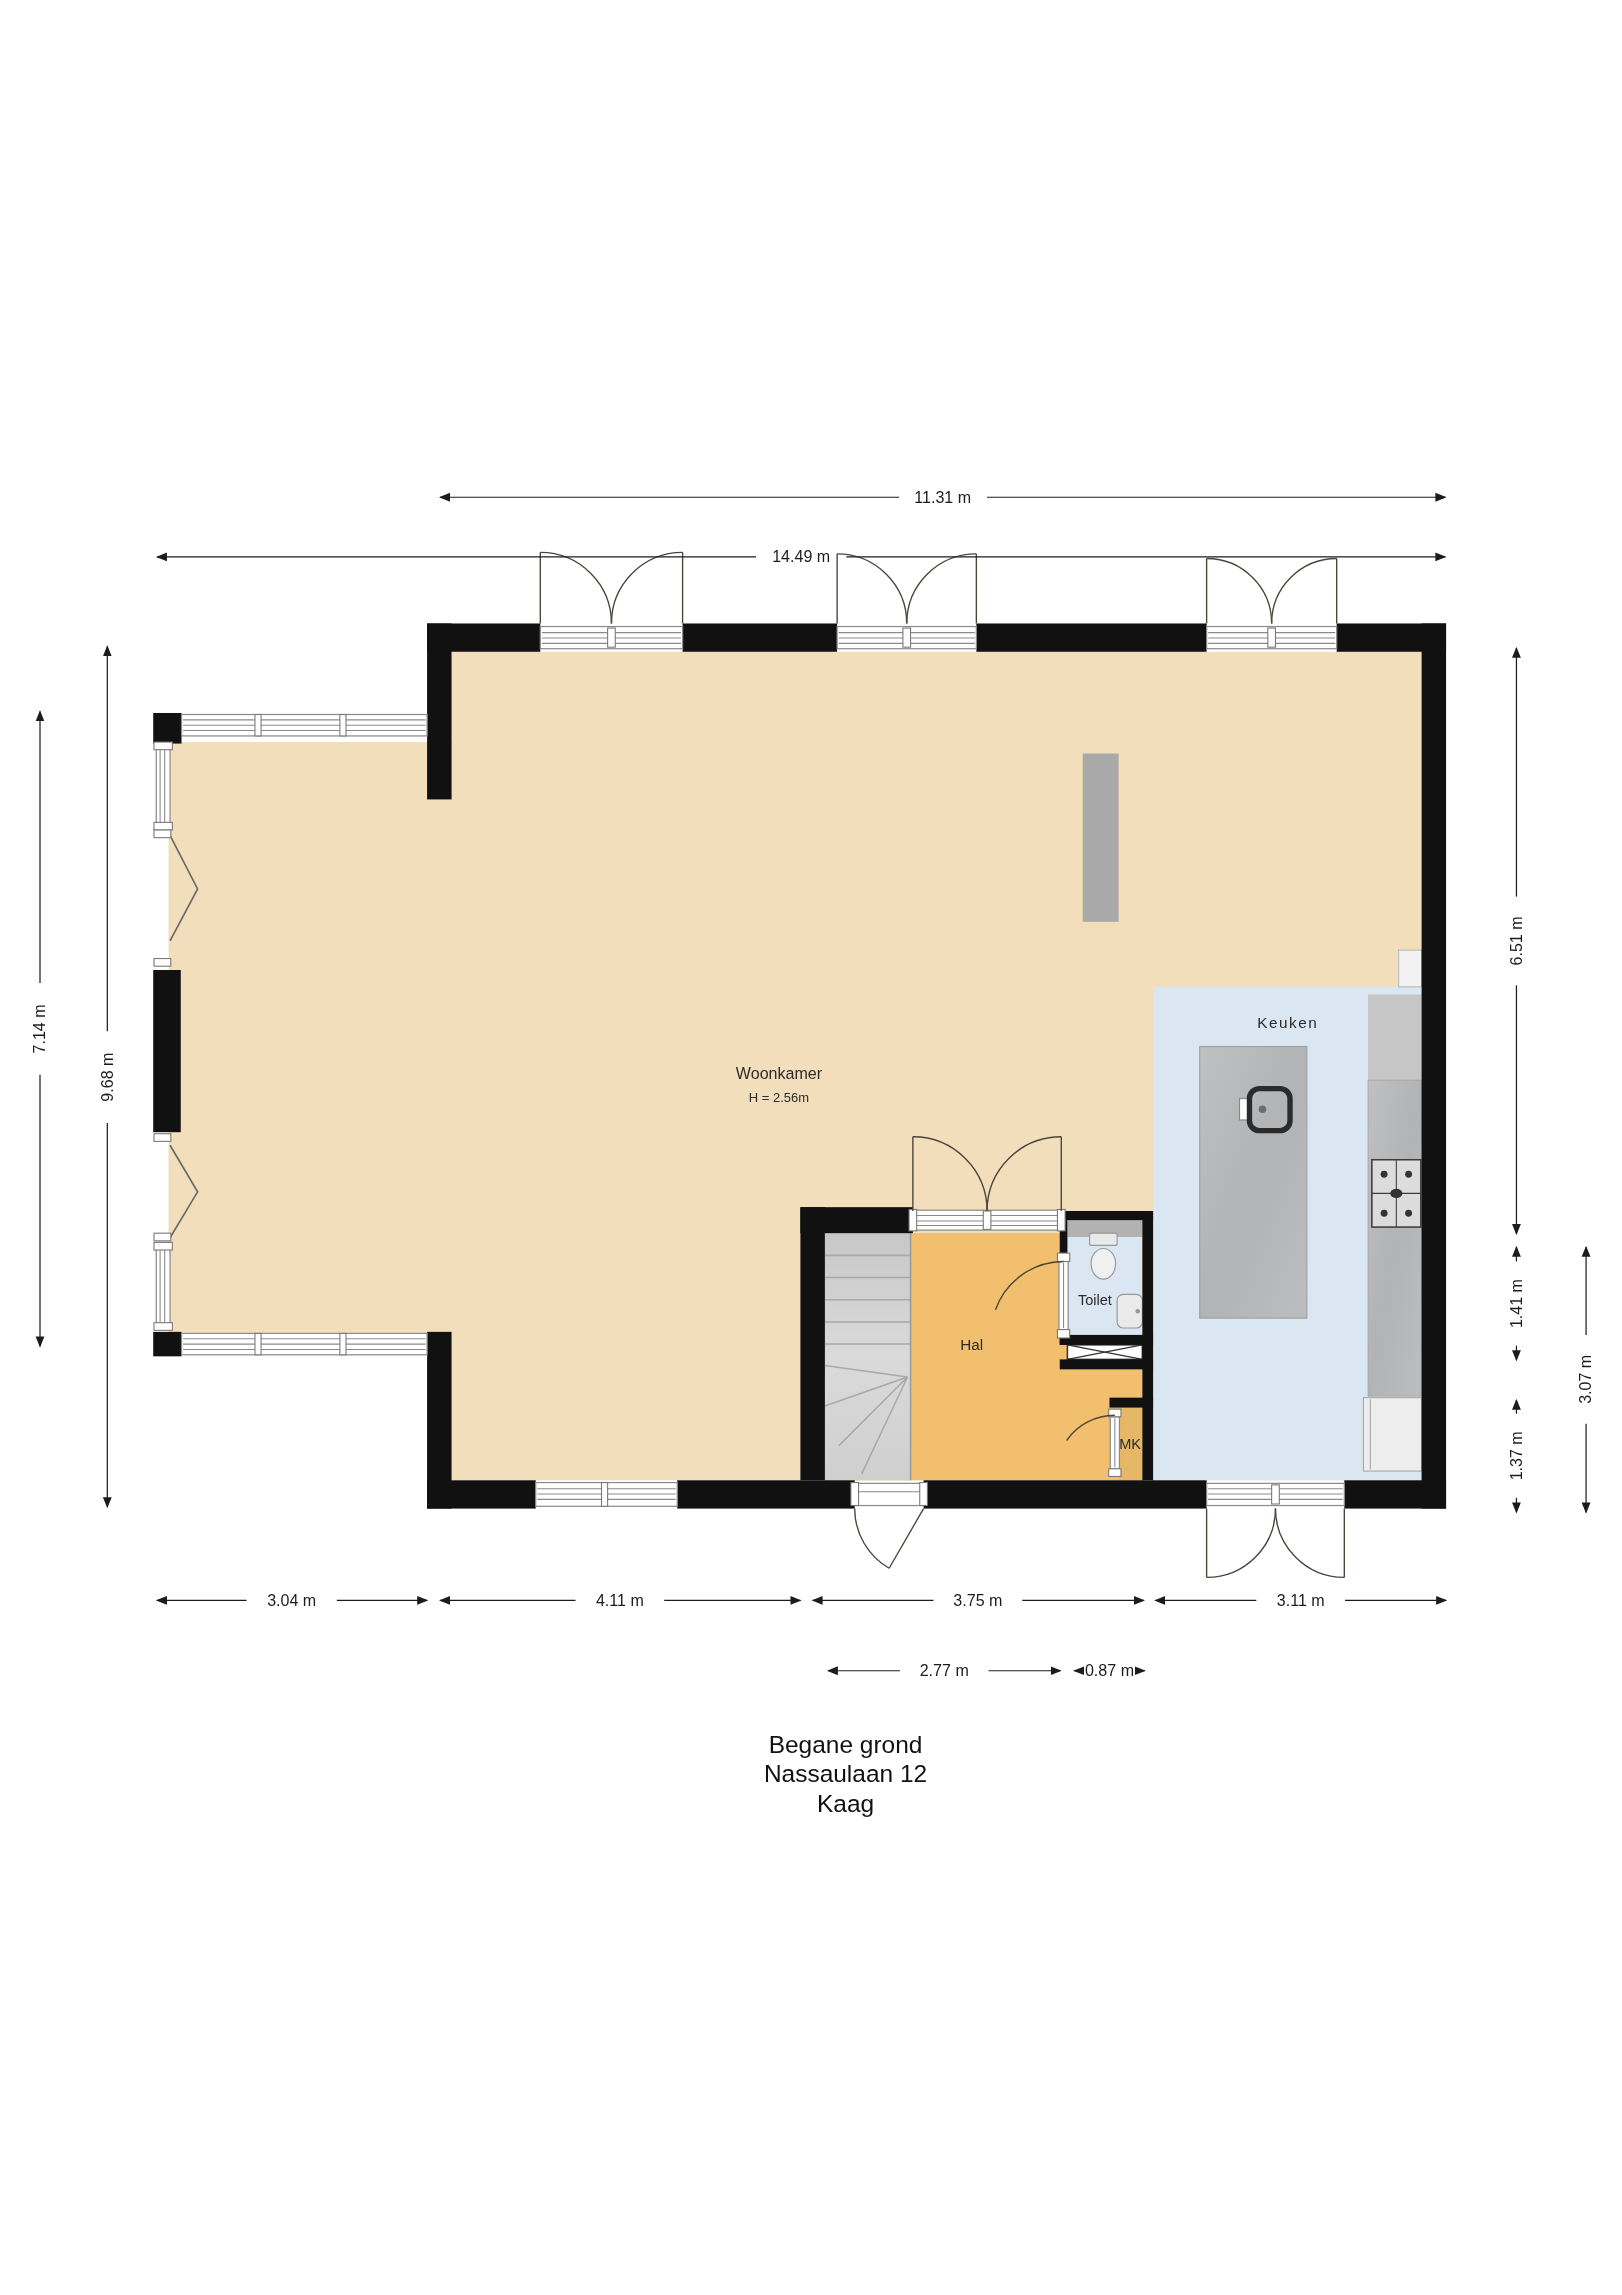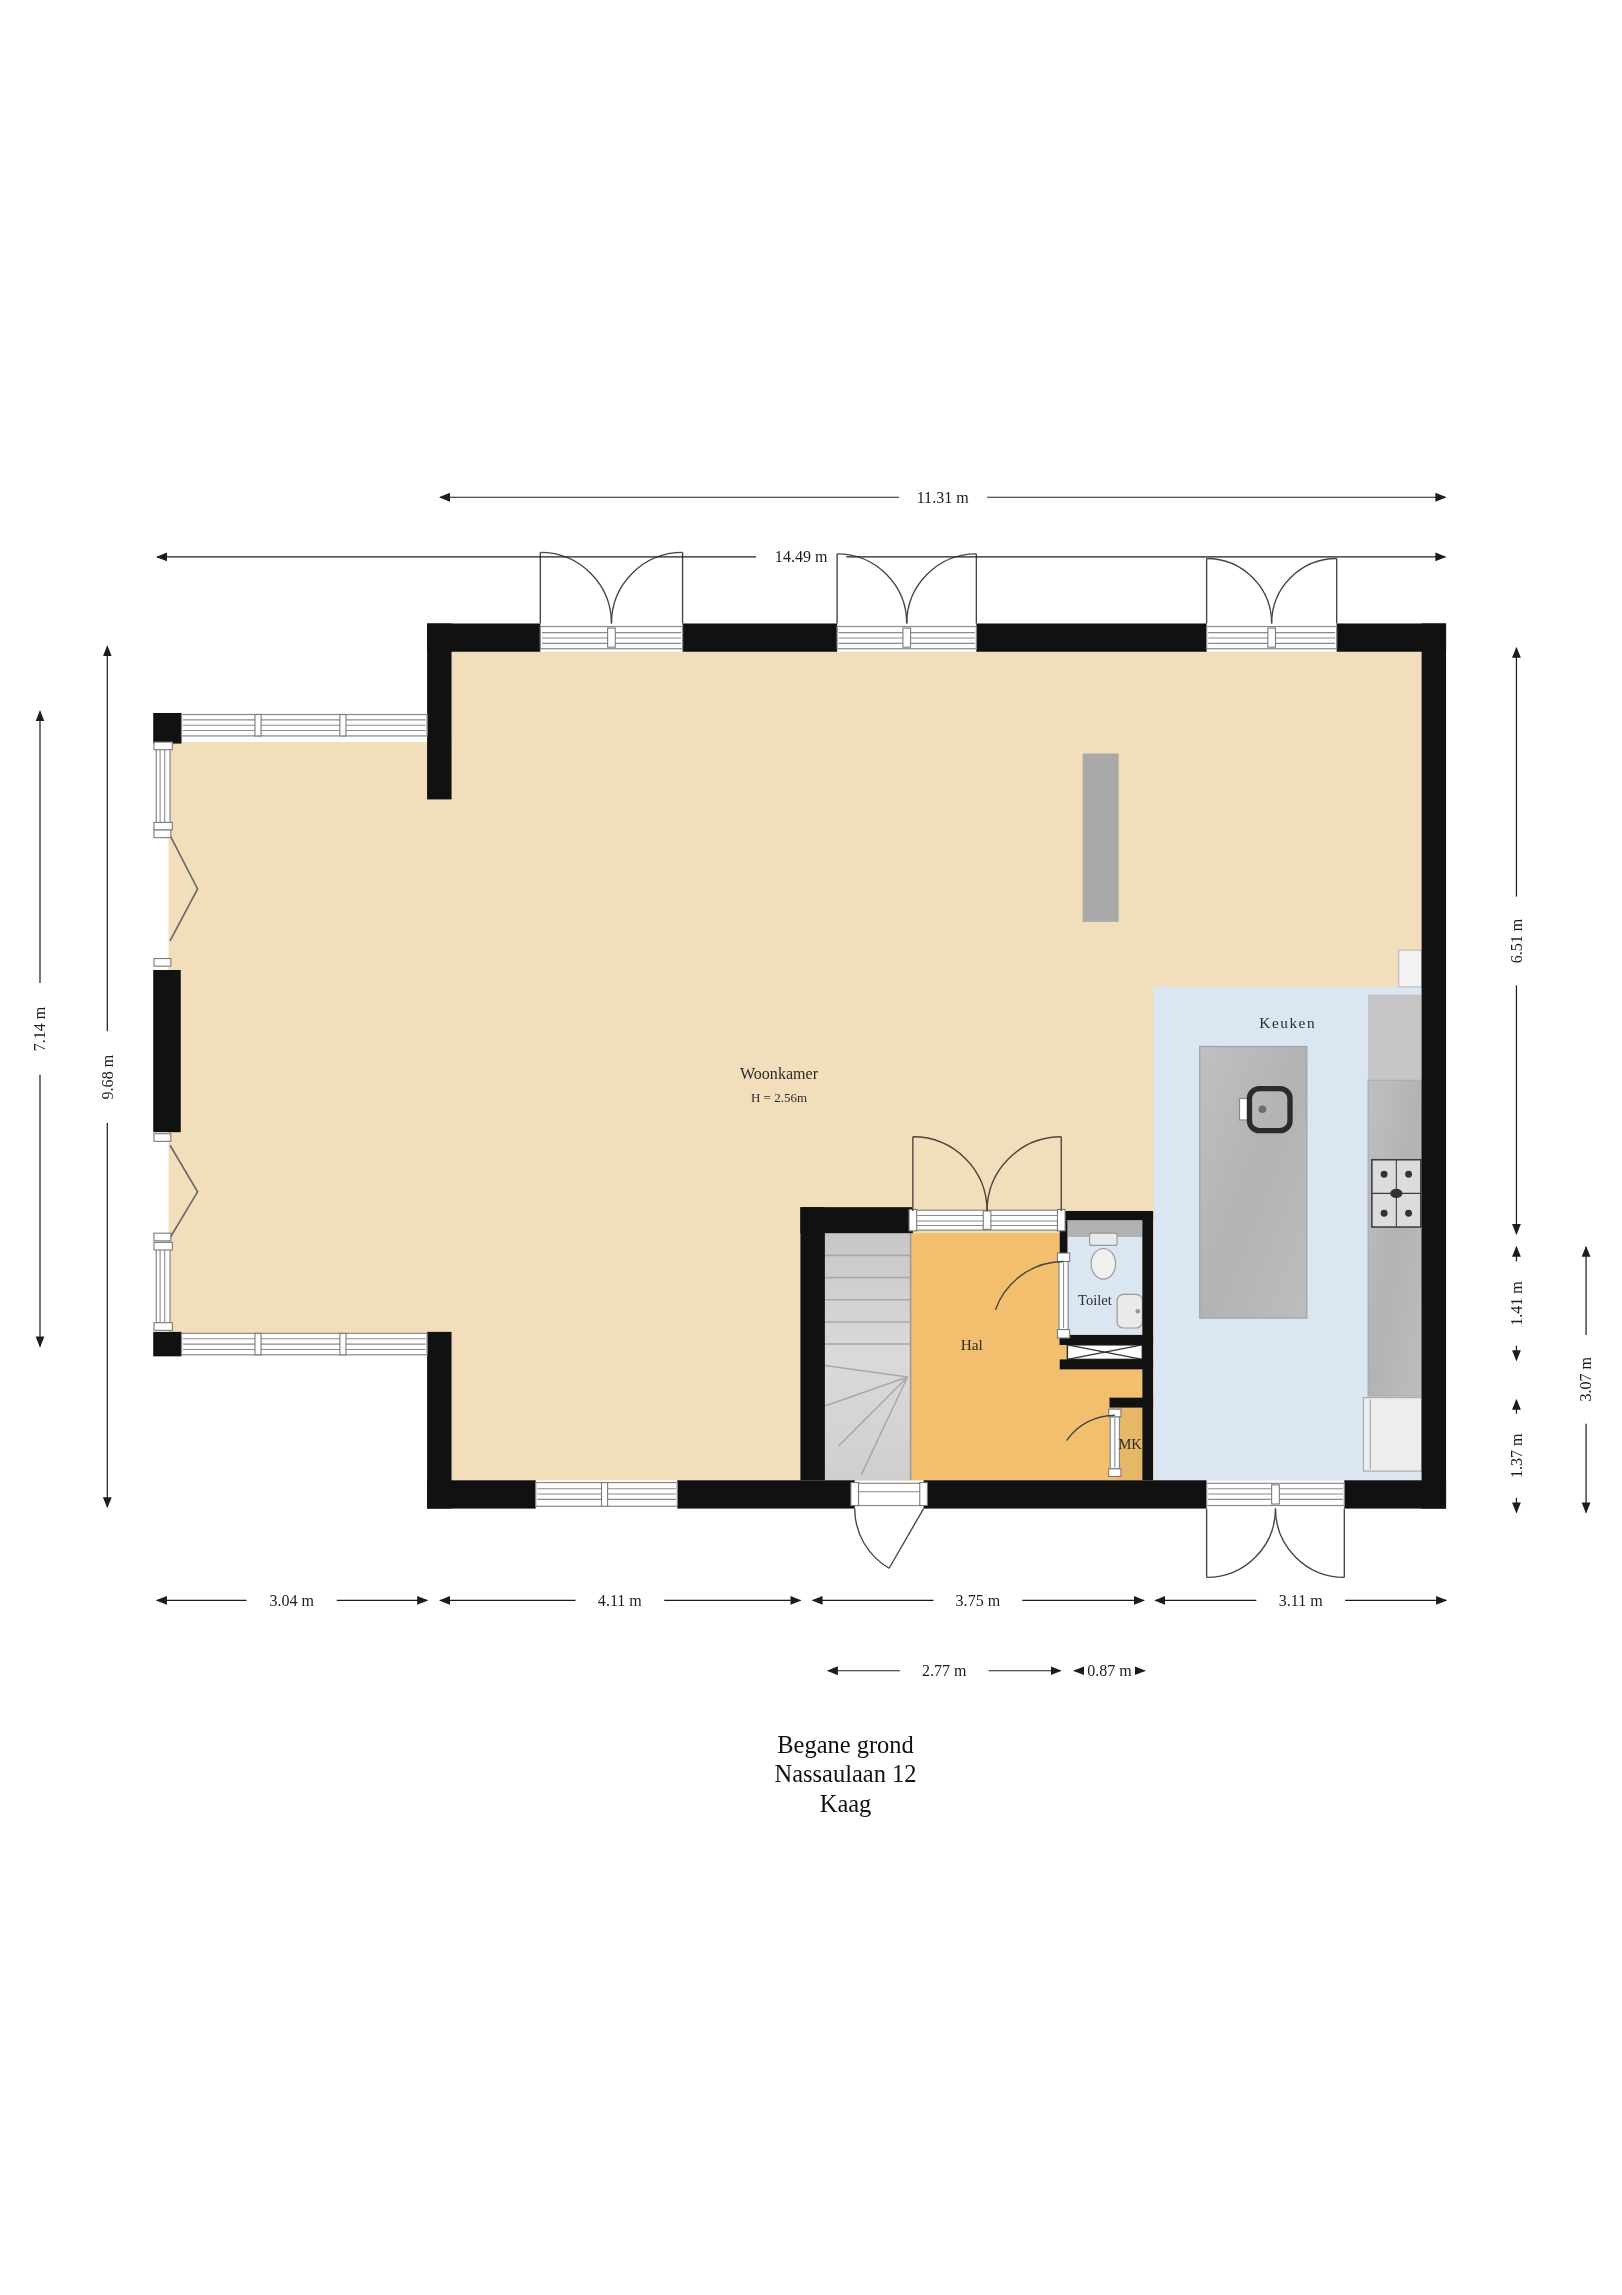--- a/index.html
+++ b/index.html
@@ -1,17 +1,17 @@
 <!DOCTYPE html>
 <html style="font-size:12.2px"><head>
 <meta charset="utf-8">
 <style>
   html,body{margin:0;padding:0;background:#ffffff;}
   .page{position:relative;width:1623px;height:1960px;background:#ffffff;overflow:hidden;
-        font-family:Liberation Serif, serif;}
+        font-family:Liberation Sans, sans-serif;}
   svg{position:absolute;left:0;top:0;}
   .wall{fill:#111111;stroke:none;}
   .glaze{stroke:#8a8a8a;stroke-width:1.4;fill:none;}
   .winframe{fill:#ffffff;stroke:#8a8a8a;stroke-width:1.6;}
   .jamb{fill:#ffffff;stroke:#777777;stroke-width:1.4;}
   .swing{stroke:#4a463c;stroke-width:1.8;fill:none;}
   .leaf{stroke:#4a463c;stroke-width:1.8;}
   .dimline{stroke:#1c1c1c;stroke-width:1.6;}
   .dimtext{font-size:21px;fill:#1c1c1c;text-anchor:middle;}
   .roomlabel{fill:#2b2b2b;text-anchor:middle;}

